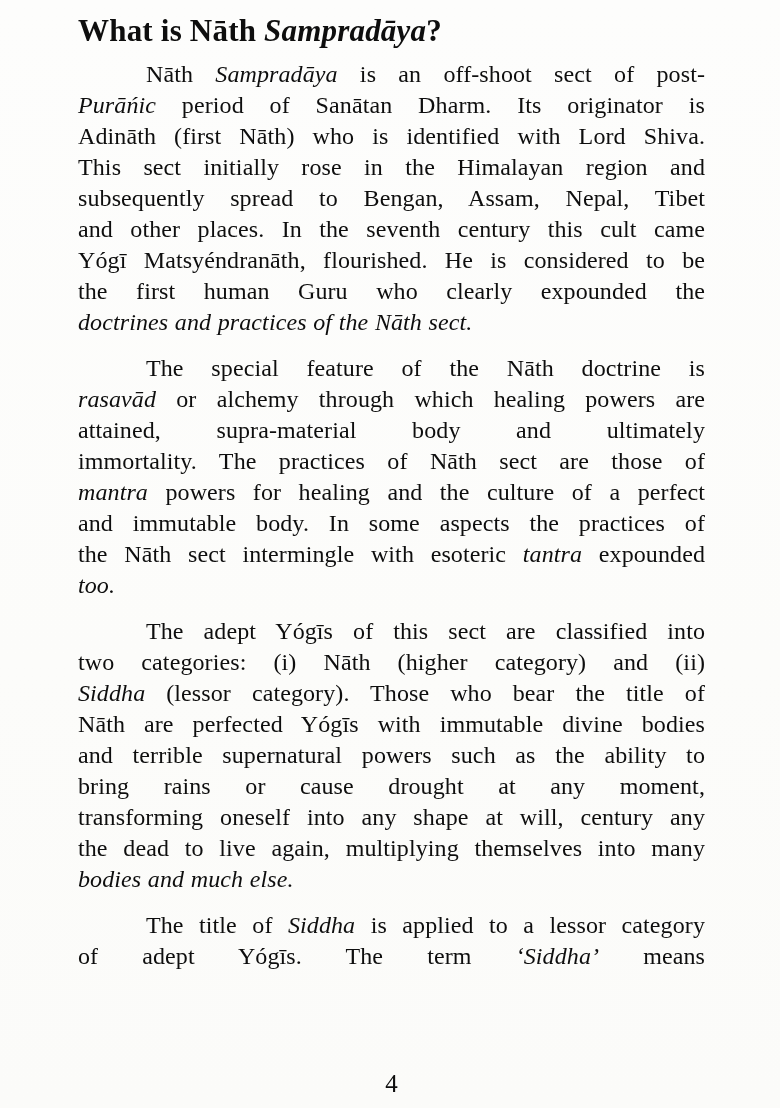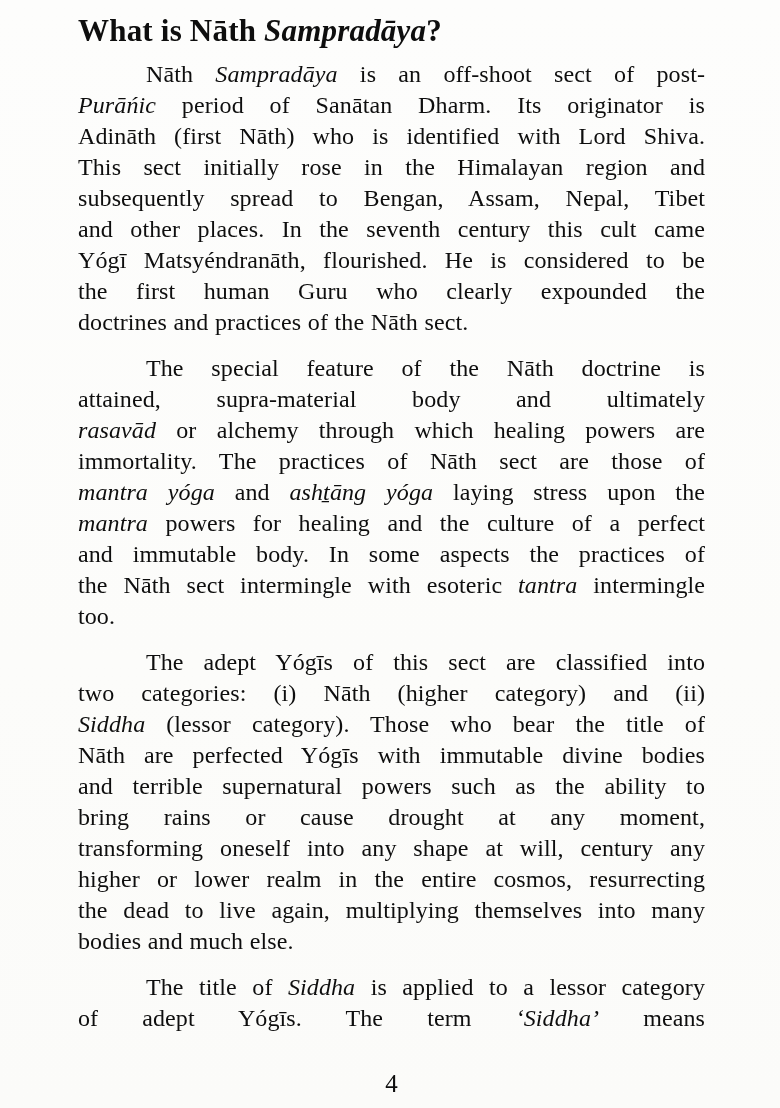--- a/index.html
+++ b/index.html
@@ -45,20 +45,21 @@
     text-align-last: justify;
     white-space: normal;
     letter-spacing: 0.1px;
     word-spacing: 0.5px;
   }
   .line.first {
     text-indent: 68px;
   }
   .line.last {
     text-align-last: left;
+    font-style: italic;
   }
   .line.spread {
     text-align-last: justify;
   }
   .line em, .heading em {
     font-style: italic;
     margin-top: 20px;
   }
   .page-number {
     position: absolute;
@@ -83,38 +84,36 @@
           <div class="line"><span>Adināth (first Nāth) who is identified with Lord Shiva.</span></div>
           <div class="line"><span>This sect initially rose in the Himalayan region and</span></div>
           <div class="line"><span>subsequently spread to Bengan, Assam, Nepal, Tibet</span></div>
           <div class="line"><span>and other places. In the seventh century this cult came</span></div>
           <div class="line"><span>Yógī Matsyéndranāth, flourished. He is considered to be</span></div>
           <div class="line"><span>the first human Guru who clearly expounded the</span></div>
           <div class="line last"><span>doctrines and practices of the Nāth sect.</span></div>
         </div>
         <div class="para">
           <div class="line first"><span>The special feature of the Nāth doctrine is</span></div>
+          <div class="line"><em>rasavād</em><span> or alchemy through which healing powers are</span></div>
           <div class="line"><span>attained, supra-material body and ultimately</span></div>
-          <div class="line"><em>rasavād</em><span> or alchemy through which healing powers are</span></div>
           <div class="line"><span>immortality. The practices of Nāth sect are those of</span></div>
-          <div class="line"><em>mantra yóga</em><span> and </span><em>ashṯāng yóga</em><span> laying stress upon the</span></div>
           <div class="line"><em>mantra</em><span> powers for healing and the culture of a perfect</span></div>
           <div class="line"><span>and immutable body. In some aspects the practices of</span></div>
-          <div class="line"><span>the Nāth sect intermingle with esoteric </span><em>tantra</em><span> intermingle</span></div>
+          <div class="line"><span>the Nāth sect intermingle with esoteric </span><em>tantra</em><span> expounded</span></div>
           <div class="line last"><span>too.</span></div>
         </div>
         <div class="para">
           <div class="line first"><span>The adept Yógīs of this sect are classified into</span></div>
           <div class="line"><span>two categories: (i) Nāth (higher category) and (ii)</span></div>
           <div class="line"><em>Siddha</em><span> (lessor category). Those who bear the title of</span></div>
           <div class="line"><span>Nāth are perfected Yógīs with immutable divine bodies</span></div>
           <div class="line"><span>and terrible supernatural powers such as the ability to</span></div>
           <div class="line"><span>bring rains or cause drought at any moment,</span></div>
           <div class="line"><span>transforming oneself into any shape at will, century any</span></div>
-          <div class="line"><span>higher or lower realm in the entire cosmos, resurrecting</span></div>
           <div class="line"><span>the dead to live again, multiplying themselves into many</span></div>
           <div class="line last"><span>bodies and much else.</span></div>
         </div>
         <div class="para">
           <div class="line first"><span>The title of </span><em>Siddha</em><span> is applied to a lessor category</span></div>
           <div class="line spread"><span>of adept Yógīs. The term </span><em>‘Siddha’</em><span> means</span></div>
         </div>
       </div>
   </div>
   <div class="page-number">4</div>

